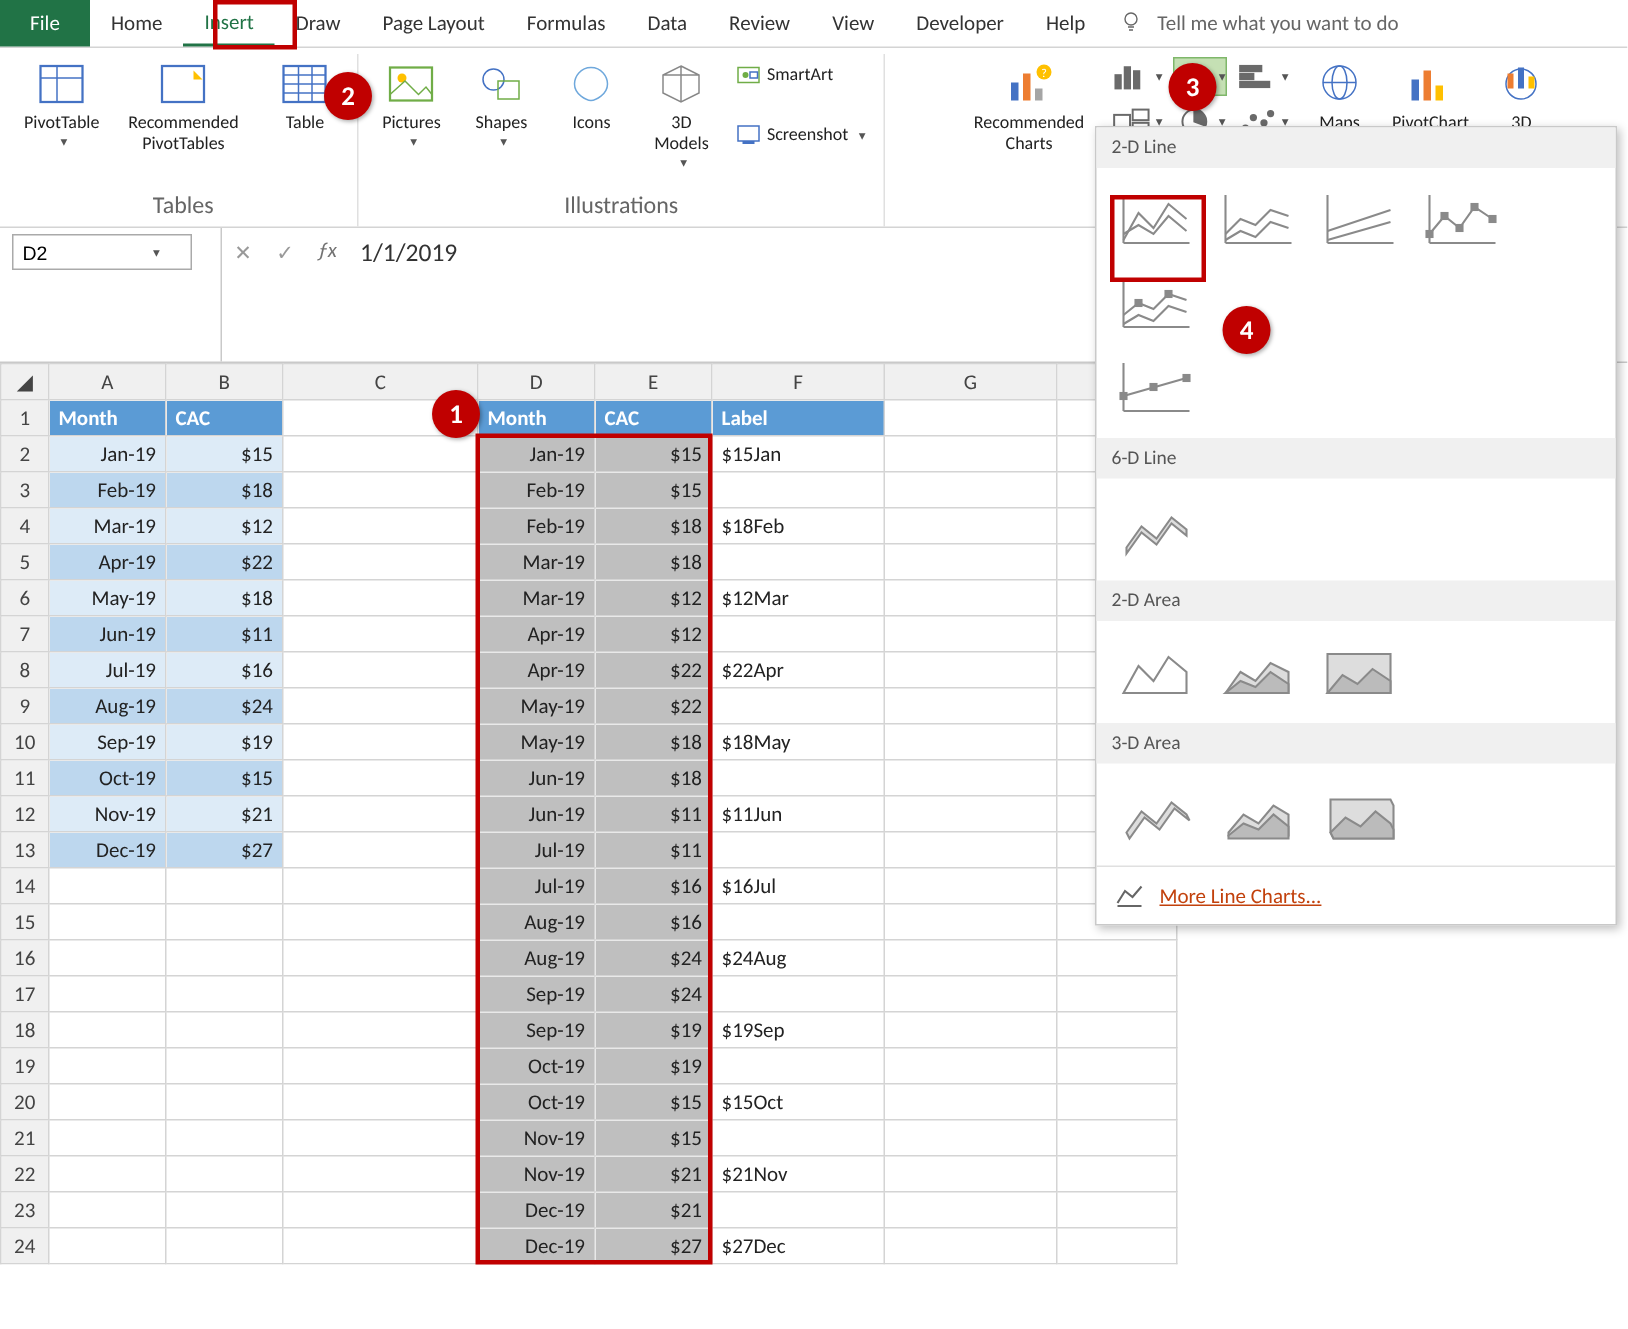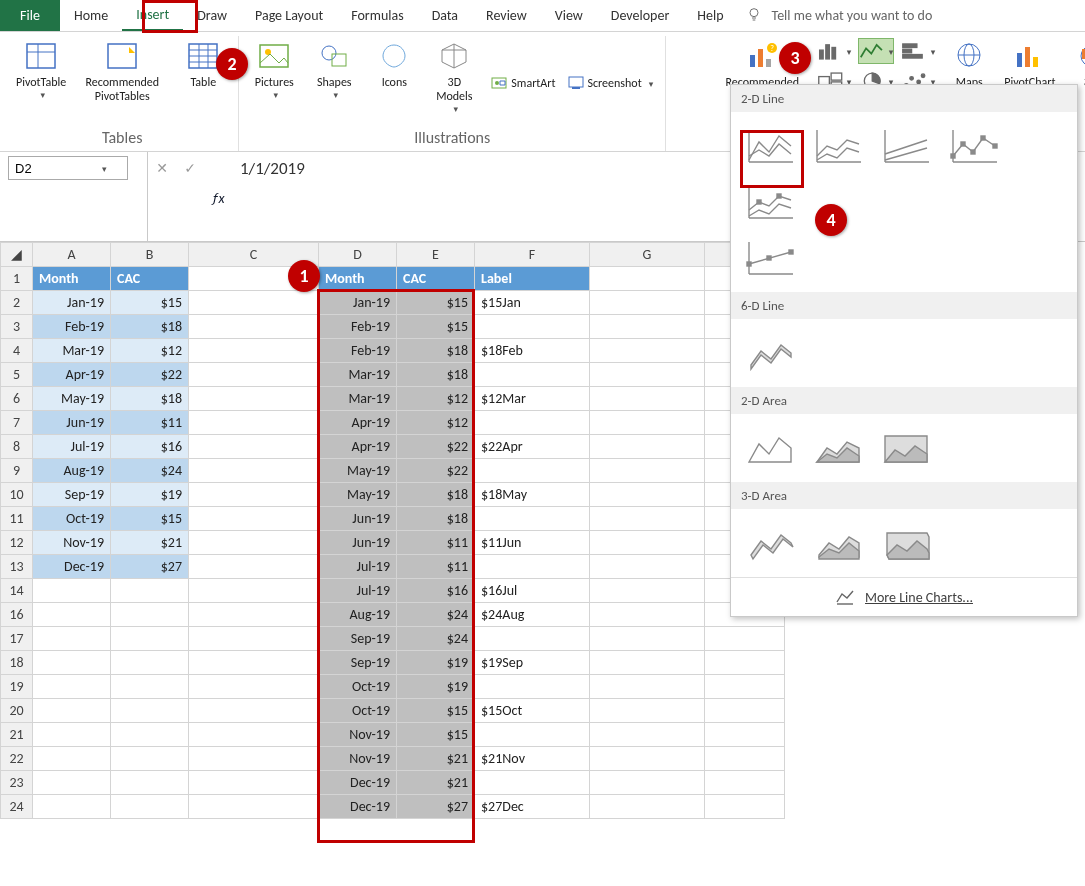--- a/index.html
+++ b/index.html
@@ -16,32 +16,32 @@
   .group { display:flex; flex-direction:column; align-items:center; border-right:1px solid #e0e0e0; padding:0 8px; }
   .group:last-child{border-right:none;}
   .group-items{display:flex; gap:6px; flex:1;}
   .bigbtn{display:flex;flex-direction:column;align-items:center;justify-content:flex-start;width:auto;min-width:54px;padding:2px 2px 0 2px;text-align:center;font-size:12px;line-height:1.15;cursor:pointer;}
   .bigbtn .iconbox{width:40px;height:36px;display:flex;align-items:center;justify-content:center;margin-bottom:2px;}
   .bigbtn .iconbox svg{width:34px;height:30px;}
   .caret{font-size:9px;color:#555;margin-left:3px;}
   .group-label{font-size:16px;color:#666;text-align:center;padding:2px 0 4px;width:100%;}
   .smallbtn{display:flex;align-items:center;gap:4px;font-size:12px;cursor:pointer;padding:2px 4px;}
   .smallbtn svg{width:16px;height:16px;}
-  .stackcol{display:flex;flex-direction:row;gap:4px;padding-top:4px;}
+  .stackcol{display:flex;flex-direction:column;gap:20px;padding-top:4px;}
   
   .chart-mini{width:36px;height:26px;display:flex;align-items:center;justify-content:center;border:1px solid transparent;cursor:pointer;}
   .chart-mini svg{width:30px;height:22px;stroke:#6a6a6a;fill:none;stroke-width:1.5;}
   .chart-mini.lineactive{background:#c5e0b4;border:1px solid #7fb76a;}
   
   .formula-bar-wrap{display:flex;align-items:stretch;height:90px;border-bottom:1px solid #c9c9c9;}
   .namebox-col{width:148px;display:flex;align-items:flex-start;border-right:1px solid #c9c9c9;}
   .namebox{display:flex;align-items:center;gap:4px;border:1px solid #aaa;margin:4px 8px;padding:2px 6px;width:120px;height:24px;}
   .namebox input{border:none;outline:none;width:80px;font-size:13px;}
   .fx-cancel,.fx-ok{width:28px;display:flex;align-items:flex-start;justify-content:center;color:#999;padding-top:8px;}
-  .fx-label{width:28px;display:flex;align-items:flex-start;justify-content:center;font-style:italic;padding-top:6px;color:#0f172a;margin-top:32px;}
+  .fx-label{width:28px;display:flex;align-items:flex-start;justify-content:center;font-style:italic;padding-top:6px;color:#737373;}
   .formula-input{flex:1;padding:6px 8px;font-size:17px;color:#333;border-left:1px solid #c9c9c9;outline:none;border:none;}
   
   .grid-area{position:relative; overflow:hidden;}
   table.sheet{border-collapse:collapse;table-layout:fixed;}
   table.sheet th,table.sheet td{border:1px solid #d4d4d4;height:24px;font-size:14px;font-family:Calibri,sans-serif;padding:0 6px;white-space:nowrap;overflow:hidden;}
   table.sheet th{background:#f0f0f0;color:#444;font-weight:normal;text-align:center;}
   th.rowh{width:32px;background:#f0f0f0;}
   .colA{width:78px;}
   .colB{width:78px;}
   .colC{width:130px;}
@@ -57,21 +57,21 @@
   td.r{text-align:right;}
   
   .callout{position:absolute;width:32px;height:32px;border-radius:50%;background:#c00000;color:#fff;display:flex;align-items:center;justify-content:center;font-size:18px;font-weight:bold;box-shadow:1px 1px 3px rgba(0,0,0,.35);z-index:50;}
   .redbox{position:absolute;border:3px solid #c00000;pointer-events:none;z-index:40;}
   
   .chart-panel{position:absolute;left:730px;top:84px;width:348px;background:#fff;border:1px solid #c9c9c9;box-shadow:2px 2px 6px rgba(0,0,0,.25);z-index:30;}
   .chart-panel .sec-title{background:#f0f0f0;color:#555;font-size:13px;padding:6px 10px;}
   .chart-panel .sec-body{display:flex;flex-wrap:wrap;gap:12px;padding:12px;}
   .chart-thumb{width:56px;height:44px;display:flex;align-items:center;justify-content:center;cursor:pointer;}
   .chart-thumb svg{width:52px;height:40px;stroke:#8a8a8a;fill:none;stroke-width:1.4;}
-  .more-row{display:flex;align-items:center;gap:10px;padding:10px 12px;border-top:1px solid #e0e0e0;color:#404040;cursor:pointer;justify-content:center;}
+  .more-row{display:flex;align-items:center;gap:10px;padding:10px 12px;border-top:1px solid #e0e0e0;color:#c2410c;cursor:pointer;}
   .more-row svg{width:20px;height:18px;stroke:#666;fill:none;stroke-width:1.4;}
 </style>
 </head>
 <body>
 
 <div class="tabs">
   <div class="tab-file">File</div>
   <div class="tab">Home</div>
   <div class="tab active">Insert</div>
   <div class="tab">Draw</div>
@@ -480,20 +480,31 @@
           <td></td>
           <td></td>
           <td></td>
           <td class="sel-gray r">Jul-19</td>
           <td class="sel-gray r">$16</td>
           <td>$16Jul</td>
           <td></td>
           <td></td>
         </tr>
         <tr>
+          <th class="rowh">15</th>
+          <td></td>
+          <td></td>
+          <td></td>
+          <td class="sel-gray r">Aug-19</td>
+          <td class="sel-gray r">$16</td>
+          <td></td>
+          <td></td>
+          <td></td>
+        </tr>
+        <tr>
           <th class="rowh">16</th>
           <td></td>
           <td></td>
           <td></td>
           <td class="sel-gray r">Aug-19</td>
           <td class="sel-gray r">$24</td>
           <td>$24Aug</td>
           <td></td>
           <td></td>
         </tr>

